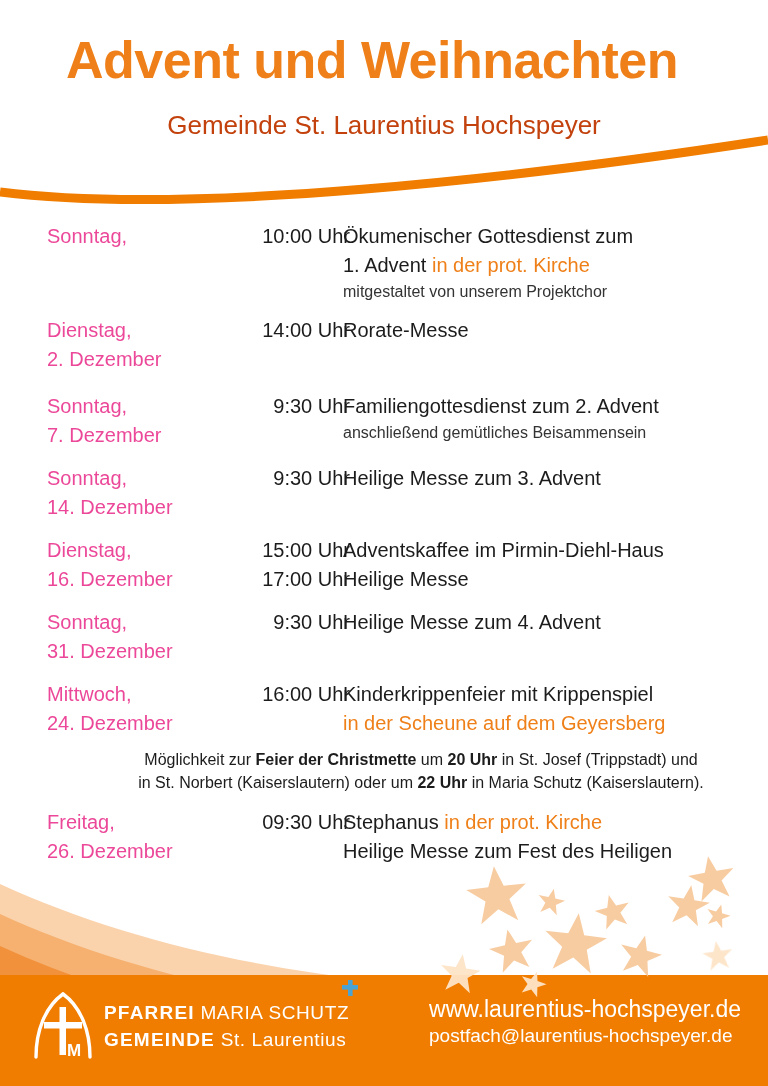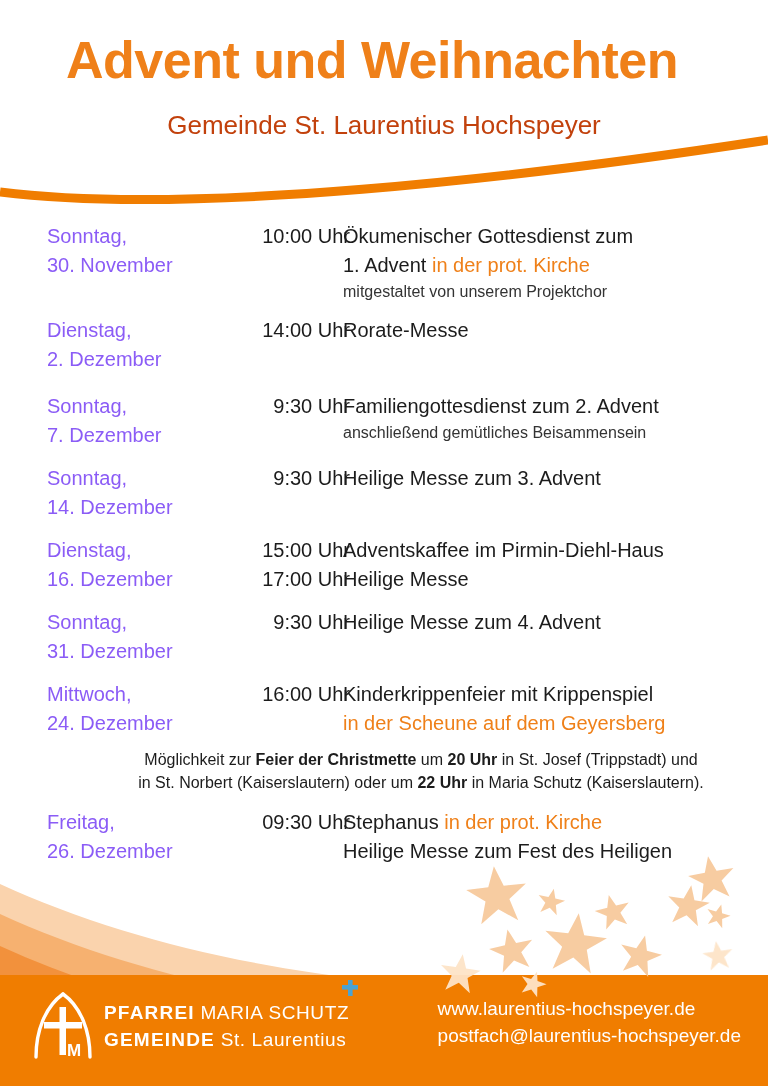--- a/index.html
+++ b/index.html
@@ -23,21 +23,21 @@
     position:absolute;left:0;top:110px;width:768px;text-align:center;
     font-size:26px;font-weight:normal;color:#c2410c;white-space:nowrap;
   }
   .header-curve{position:absolute;left:0;top:120px;width:768px;height:90px;z-index:4;}
 
   
   .schedule{position:absolute;left:0;top:0;width:768px;height:1086px;z-index:6;}
   .row{position:absolute;left:47px;width:700px;}
   .cell-date{
     position:absolute;left:0;top:0;width:175px;
-    font-size:20px;color:#8b5cf6;line-height:29px;white-space:nowrap;
+    font-size:20px;color:#ec4899;line-height:29px;white-space:nowrap;
   }
   .cell-time{
     position:absolute;left:175px;top:0;width:128px;text-align:right;
     font-size:20px;color:#1c1c1c;line-height:29px;white-space:nowrap;
   }
   .cell-desc{
     position:absolute;left:296px;top:0;width:404px;
     font-size:20px;color:#1c1c1c;line-height:29px;
   }
   .desc-line{white-space:nowrap;}
@@ -57,21 +57,21 @@
 
   
   .footer{position:absolute;left:0;bottom:0;width:768px;height:111px;z-index:7;}
   .logo-mark{position:absolute;left:27px;top:14px;width:72px;height:74px;}
   .logo-text{position:absolute;left:104px;top:24px;}
   .logo-l1,.logo-l2{white-space:nowrap;color:#ffffff;font-size:19px;line-height:27px;letter-spacing:0.4px;}
   .logo-l1 .b,.logo-l2 .b{font-weight:bold;letter-spacing:1.2px;}
   .logo-l1 .n,.logo-l2 .n{font-weight:normal;letter-spacing:0.6px;}
   .badge{position:absolute;left:341px;top:4px;width:18px;height:18px;}
   .contact{position:absolute;right:27px;top:20px;text-align:left;}
-  .contact-www{color:#ffffff;font-size:19px;line-height:28px;white-space:nowrap;}
+  .contact-www{color:#ffffff;font-size:23px;line-height:28px;white-space:nowrap;}
   .contact-mail{color:#ffffff;font-size:19px;line-height:26px;white-space:nowrap;}
 </style>
 </head>
 <body>
 
 <div class="poster">
 
   <svg class="waves" viewBox="0 0 768 230" preserveAspectRatio="none">
     <path d="M0,28 C200,120 470,152 768,128 L768,230 L0,230 Z" fill="#fad3ad"></path>
     <path d="M0,58 C200,150 470,182 768,158 L768,230 L0,230 Z" fill="#f6b170"></path>
@@ -110,21 +110,20 @@
 
   <div class="header">
     <div class="title">Advent und Weihnachten</div>
     <div class="subtitle">Gemeinde St. Laurentius Hochspeyer</div>
   </div>
 
   <div class="schedule" id="schedule">
       <div class="row" style="top: 222px;">
         <div class="cell-date">
           <div class="desc-line">Sonntag,</div>
-          <div class="desc-line">30. November</div>
         </div>
         <div class="cell-time">
           <div class="desc-line">10:00 Uhr</div>
         </div>
         <div class="cell-desc">
           <div class="desc-line">Ökumenischer Gottesdienst zum</div>
           <div class="desc-line"><span>1. Advent </span><span class="hl">in der prot. Kirche</span></div>
           <div class="desc-sub">mitgestaltet von unserem Projektchor</div>
         </div>
       </div>

